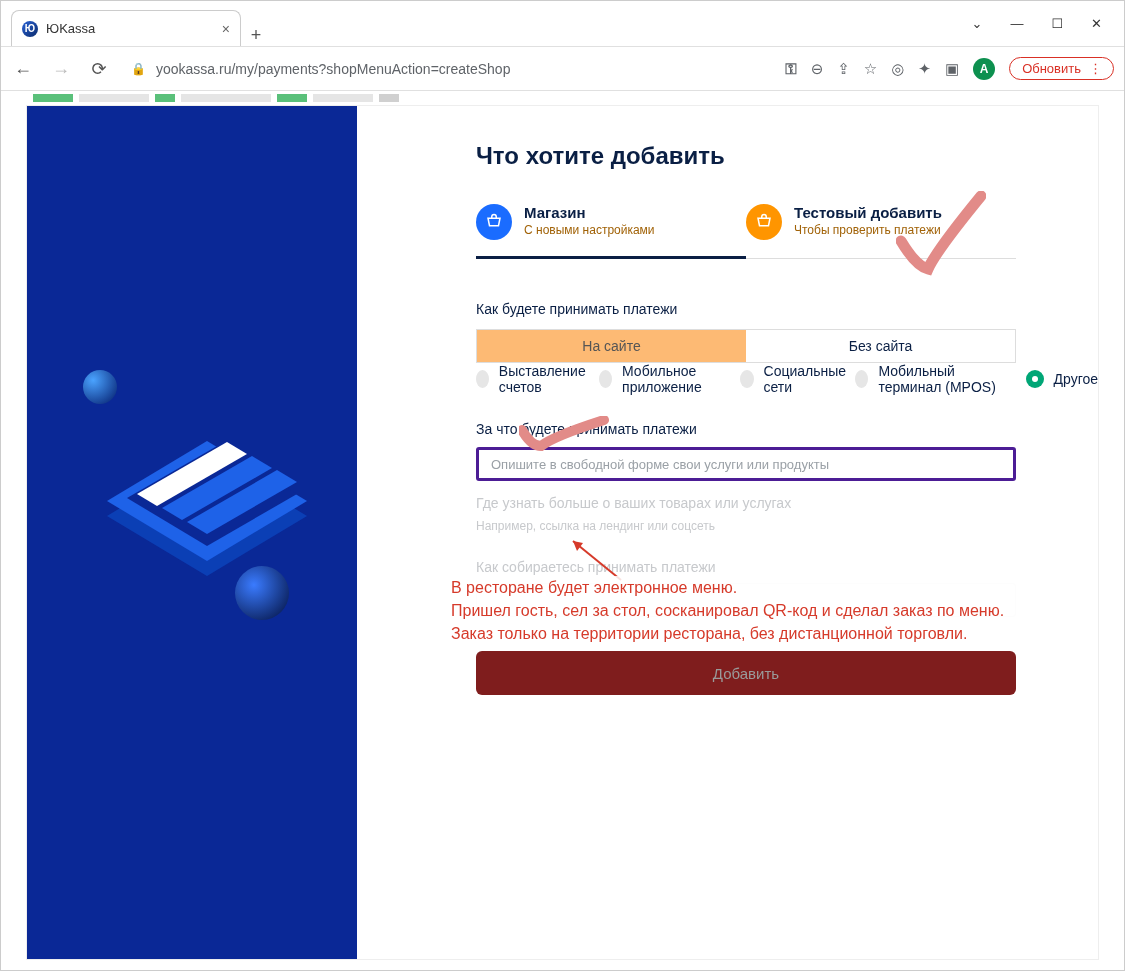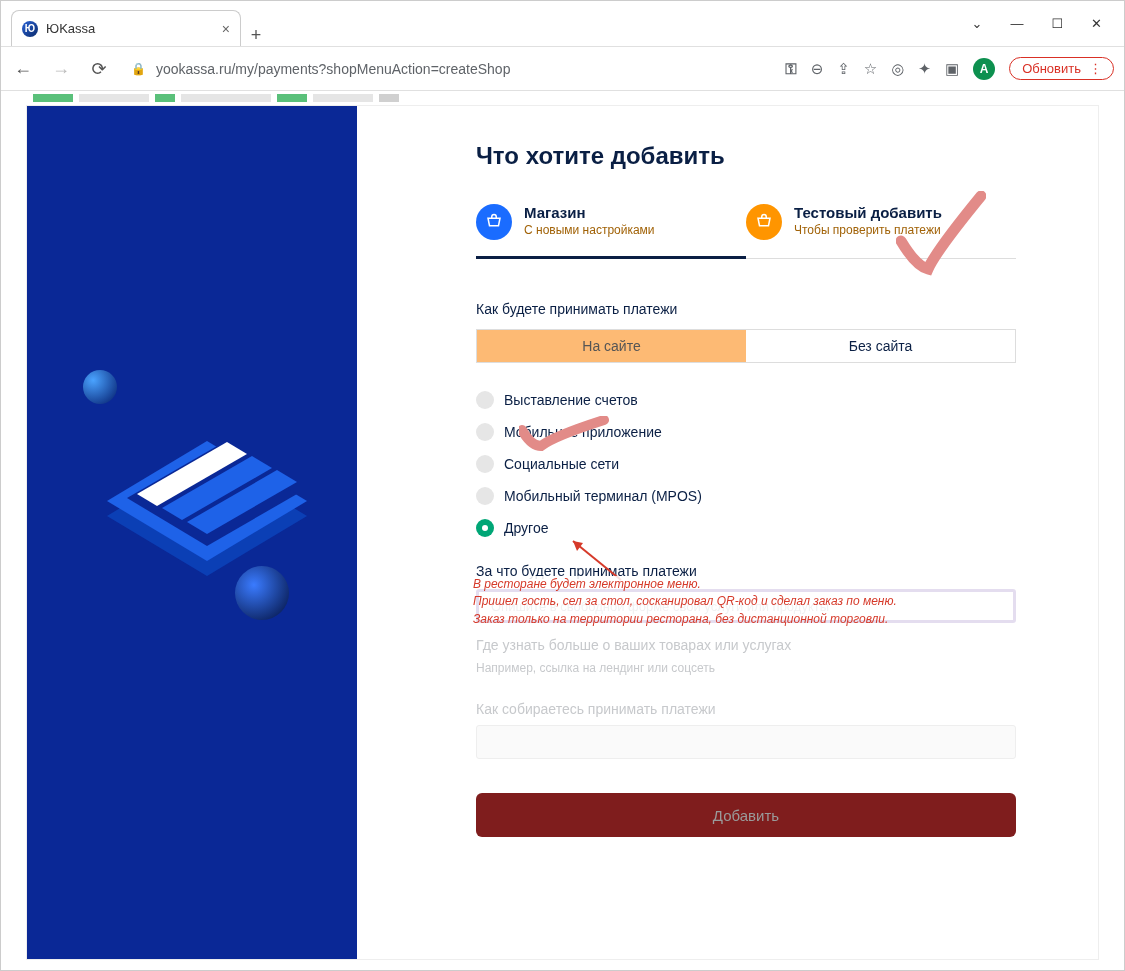--- a/index.html
+++ b/index.html
@@ -146,21 +146,21 @@
     height:34px;
     display:flex;
   }
   .seg-btn{
     flex:1;
     display:flex;align-items:center;justify-content:center;
     font-size:14px;color:#0a1f44;
     cursor:pointer;
   }
   .seg-btn.inactive{ background:#fdba74; color:#555;}
-  .radios{ margin-top:28px; display:flex; flex-direction:column; gap:14px;}
+  .radios{ display:flex; flex-direction:row; gap:5px;}
   .radio-row{ display:flex; align-items:center; gap:10px; font-size:14px; color:#0a1f44; cursor:pointer;}
   .radio-dot{
     width:18px;height:18px;border-radius:50%;
     background:#e6e6e6;
     display:flex;align-items:center;justify-content:center;
   }
   .radio-dot.sel{ background:#00a676;}
   .radio-dot.sel::after{ content:""; width:6px;height:6px;border-radius:50%;background:#fff;}
   .field-label{ font-size:14px;color:#0a1f44; margin-top:26px; margin-bottom:10px;}
   .text-input{
@@ -193,28 +193,27 @@
     pointer-events:none;
   }
   .anno-arrow{
     position:absolute;
     left:560px; top:534px;
     width:70px;height:50px;
     pointer-events:none;
   }
   .anno-text{
     position:absolute;
-    left:472px; top:575px;
+    left:450px; top:575px;
     width:620px;
     color:#d63a2a;
-    font-size:12px;
+    font-size:16px;
     line-height:1.45;
     background:rgba(255,255,255,0.85);
     pointer-events:none;
-    font-style:italic;
   }
   
   .orb1{ position:absolute; width:34px;height:34px;border-radius:50%; left:56px; top:264px;
     background:radial-gradient(circle at 30% 30%, #4aa3ff, #021a6a);}
   .orb2{ position:absolute; width:54px;height:54px;border-radius:50%; left:208px; top:460px;
     background:radial-gradient(circle at 35% 35%, #3a7bff, #010d3a);}
   .iso{
     position:absolute; left:70px; top:300px; width:230px; height:200px;
   }
 </style>

